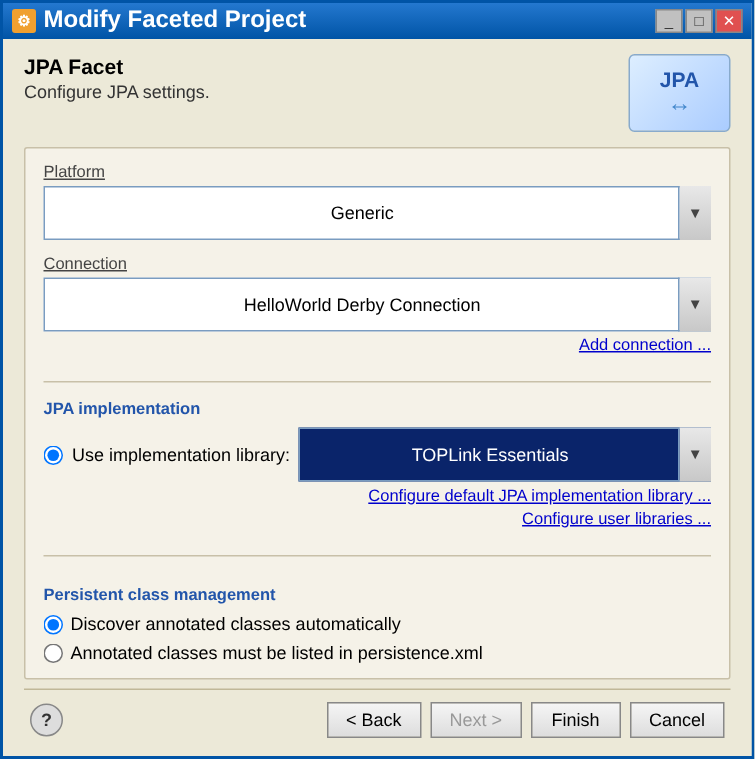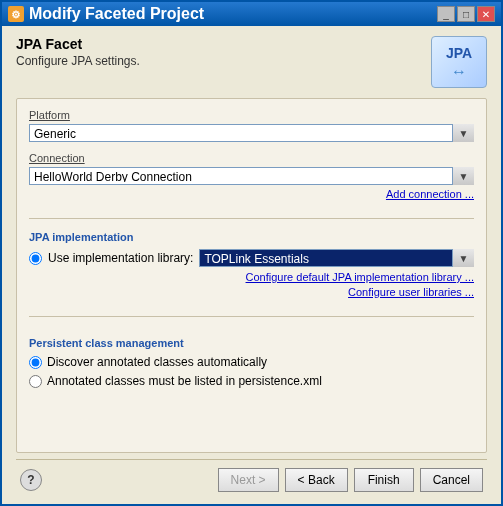--- a/index.html
+++ b/index.html
@@ -86,21 +86,21 @@
       font-size: 14px;
       font-weight: bold;
       color: #000;
       margin-bottom: 2px;
     }
     .header-text p {
       font-size: 12px;
       color: #333;
     }
     .jpa-logo {
-      width: 56px;
+      width: 68px;
       height: 52px;
       background: linear-gradient(135deg, #ddeeff, #aaccff);
       border: 1px solid #88aacc;
       border-radius: 4px;
       display: flex;
       flex-direction: column;
       align-items: center;
       justify-content: center;
       font-size: 14px;
       font-weight: bold;
@@ -128,29 +128,30 @@
       color: #444;
       margin-bottom: 3px;
       text-decoration: underline;
     }
     .select-wrapper {
       position: relative;
       width: 100%;
     }
     .select-control {
       width: 100%;
-      height: 18px;
+      height: 36px;
       border: 1px solid #7a9cc0;
       background: white;
       padding: 2px 24px 2px 4px;
       font-size: 12px;
       appearance: none;
       -webkit-appearance: none;
       cursor: pointer;
       color: #000;
+      text-align: center;
     }
     .select-arrow {
       position: absolute;
       right: 0;
       top: 0;
       width: 22px;
       height: 100%;
       background: linear-gradient(to bottom, #e8e8e8, #c8c8c8);
       border-left: 1px solid #7a9cc0;
       display: flex;
@@ -353,20 +354,20 @@
         </div>
       </div>
 
     </div>
 
     <div class="footer">
       <div class="footer-left">
         <div class="help-btn">?</div>
       </div>
       <div class="footer-buttons">
+        <button class="btn">&lt; Back</button>
         <button class="btn disabled" disabled="">Next &gt;</button>
-        <button class="btn">&lt; Back</button>
         <button class="btn primary">Finish</button>
         <button class="btn">Cancel</button>
       </div>
     </div>
   </div>
 </div>
 
 </body></html>

